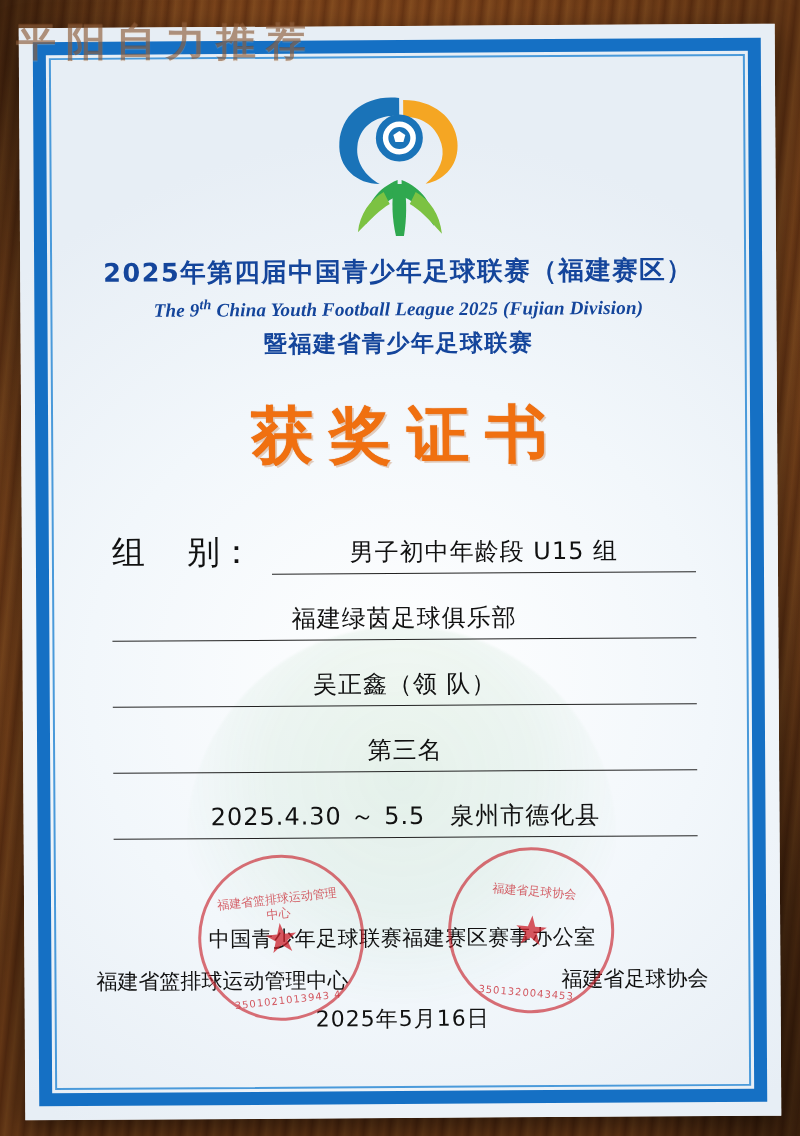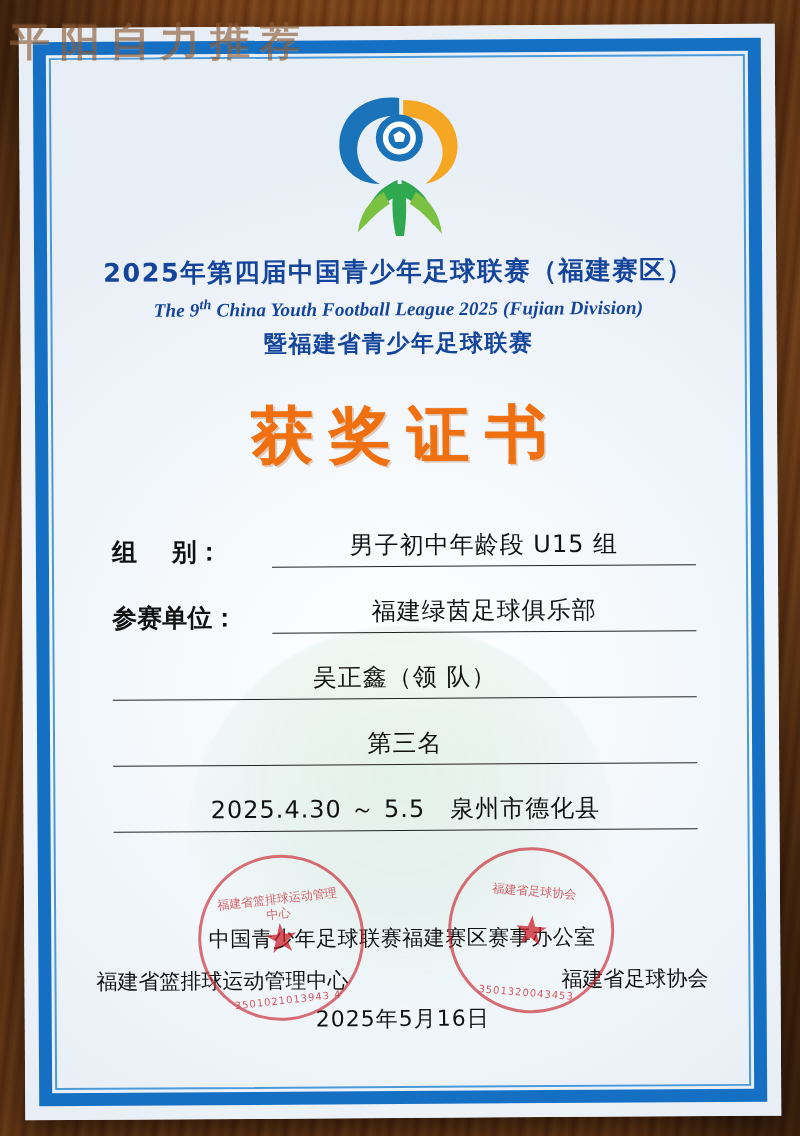--- a/index.html
+++ b/index.html
@@ -29,21 +29,21 @@
     position: absolute;
     inset: 0;
     background:
       radial-gradient(ellipse 70% 55% at 48% 42%, rgba(255,190,120,0.30) 0%, rgba(255,170,90,0.05) 45%, rgba(0,0,0,0.35) 100%);
     pointer-events: none;
   }
 
   
   .watermark {
     position: absolute;
-    left: 10px;
+    left: 16px;
     top: 14px;
     font-size: 40px;
     letter-spacing: 10px;
     color: rgba(120, 70, 35, 0.55);
     text-shadow: 0 1px 1px rgba(255,220,180,0.25);
     font-weight: 700;
     z-index: 5;
     white-space: nowrap;
     text-align: center;
   }
@@ -158,22 +158,22 @@
   .fields {
     margin-top: 52px;
     padding: 0 36px 0 44px;
   }
   .field-row {
     display: flex;
     align-items: flex-end;
     margin-bottom: 28px;
   }
   .field-label {
-    font-size: 25px;
-    font-weight: 700;
+    font-size: 33px;
+    font-weight: 400;
     color: #111;
     width: 160px;
     flex: 0 0 160px;
     letter-spacing: 0px;
     white-space: pre;
     font-family: "DejaVu Sans", "Liberation Sans", sans-serif;
   }
   .field-label.wide {
     width: 148px;
     flex: 0 0 148px;
@@ -314,21 +314,20 @@
     <div class="main-title">获奖证书</div>
 
     <div class="fields">
 
       <div class="field-row">
         <div class="field-label">组    别：</div>
         <div class="field-value">男子初中年龄段 U15 组</div>
       </div>
 
       <div class="field-row">
-        <div class="field-label">参赛单位：</div>
         <div class="field-value">福建绿茵足球俱乐部</div>
       </div>
 
       <div class="field-row">
         <div class="field-value">吴正鑫（领  队）</div>
       </div>
 
       <div class="field-row">
         <div class="field-value">第三名</div>
       </div>

